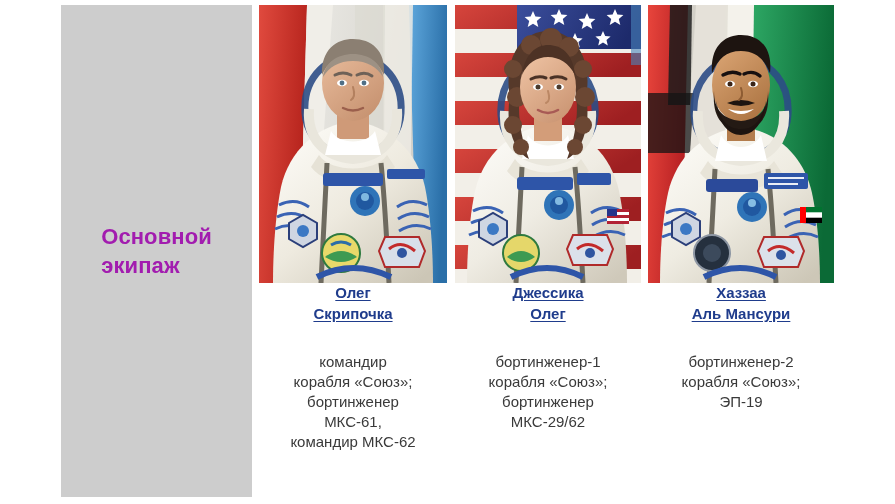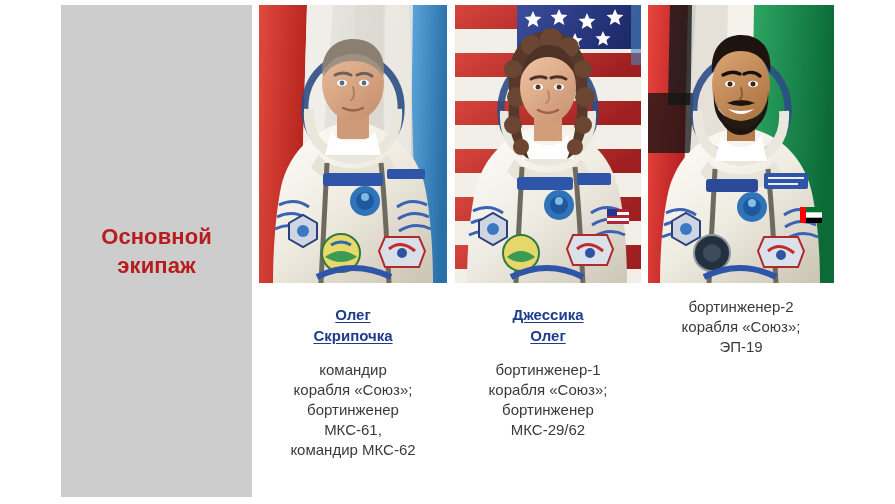--- a/index.html
+++ b/index.html
@@ -28,22 +28,22 @@
     width: 191px;
     height: 492px;
     background: #cdcdcd;
     display: flex;
     align-items: center;
     justify-content: center;
   }
   #label-panel-text {
     font-size: 22px;
     font-weight: bold;
-    color: #b91c1c;
-    text-align: center;
+    color: #a21caf;
+    text-align: left;
     line-height: 1.32;
     letter-spacing: .1px;
     white-space: pre-line;
   }
 
   
   .crew-col {
     position: absolute;
     top: 5px;
     width: 188px;
@@ -56,34 +56,33 @@
   .photo-frame {
     position: relative;
     width: 100%;
     height: 278px;
     overflow: hidden;
     background: #d8d8d8;
   }
   .photo-frame svg { display: block; width: 100%; height: 100%; }
 
   .crew-name {
-    margin-top: 22px;
     font-size: 15px;
     font-weight: bold;
     color: #1f3c8c;
     text-align: center;
     line-height: 1.38;
     text-decoration: underline;
     text-underline-offset: 2px;
     white-space: pre-line;
     cursor: pointer;
   }
 
   .crew-role {
-    margin-top: 14px;
+    margin-top: 28px;
     font-size: 15px;
     color: #3a3a3a;
     text-align: center;
     line-height: 1.33;
     white-space: pre-line;
   }
 </style>
 </head>
 <body>
 
@@ -417,19 +416,21 @@
         <g>
           <rect x="152" y="202" width="22" height="16" fill="#ffffff"></rect>
           <rect x="152" y="202" width="22" height="5.3" fill="#00732f"></rect>
           <rect x="152" y="212.7" width="22" height="5.3" fill="#000000"></rect>
           <rect x="152" y="202" width="6" height="16" fill="#ff0000"></rect>
         </g>
         <path d="M56 272 q36 -18 72 0" stroke="#2e55a8" stroke-width="6" fill="none"></path>
       </svg>
     </div>
 
+    <div class="crew-name">Хаззаа
+Аль Мансури</div>
 
     <div class="crew-role">бортинженер-2
 корабля «Союз»;
 ЭП-19</div>
   </div>
 
 </div>
 
 </body></html>

